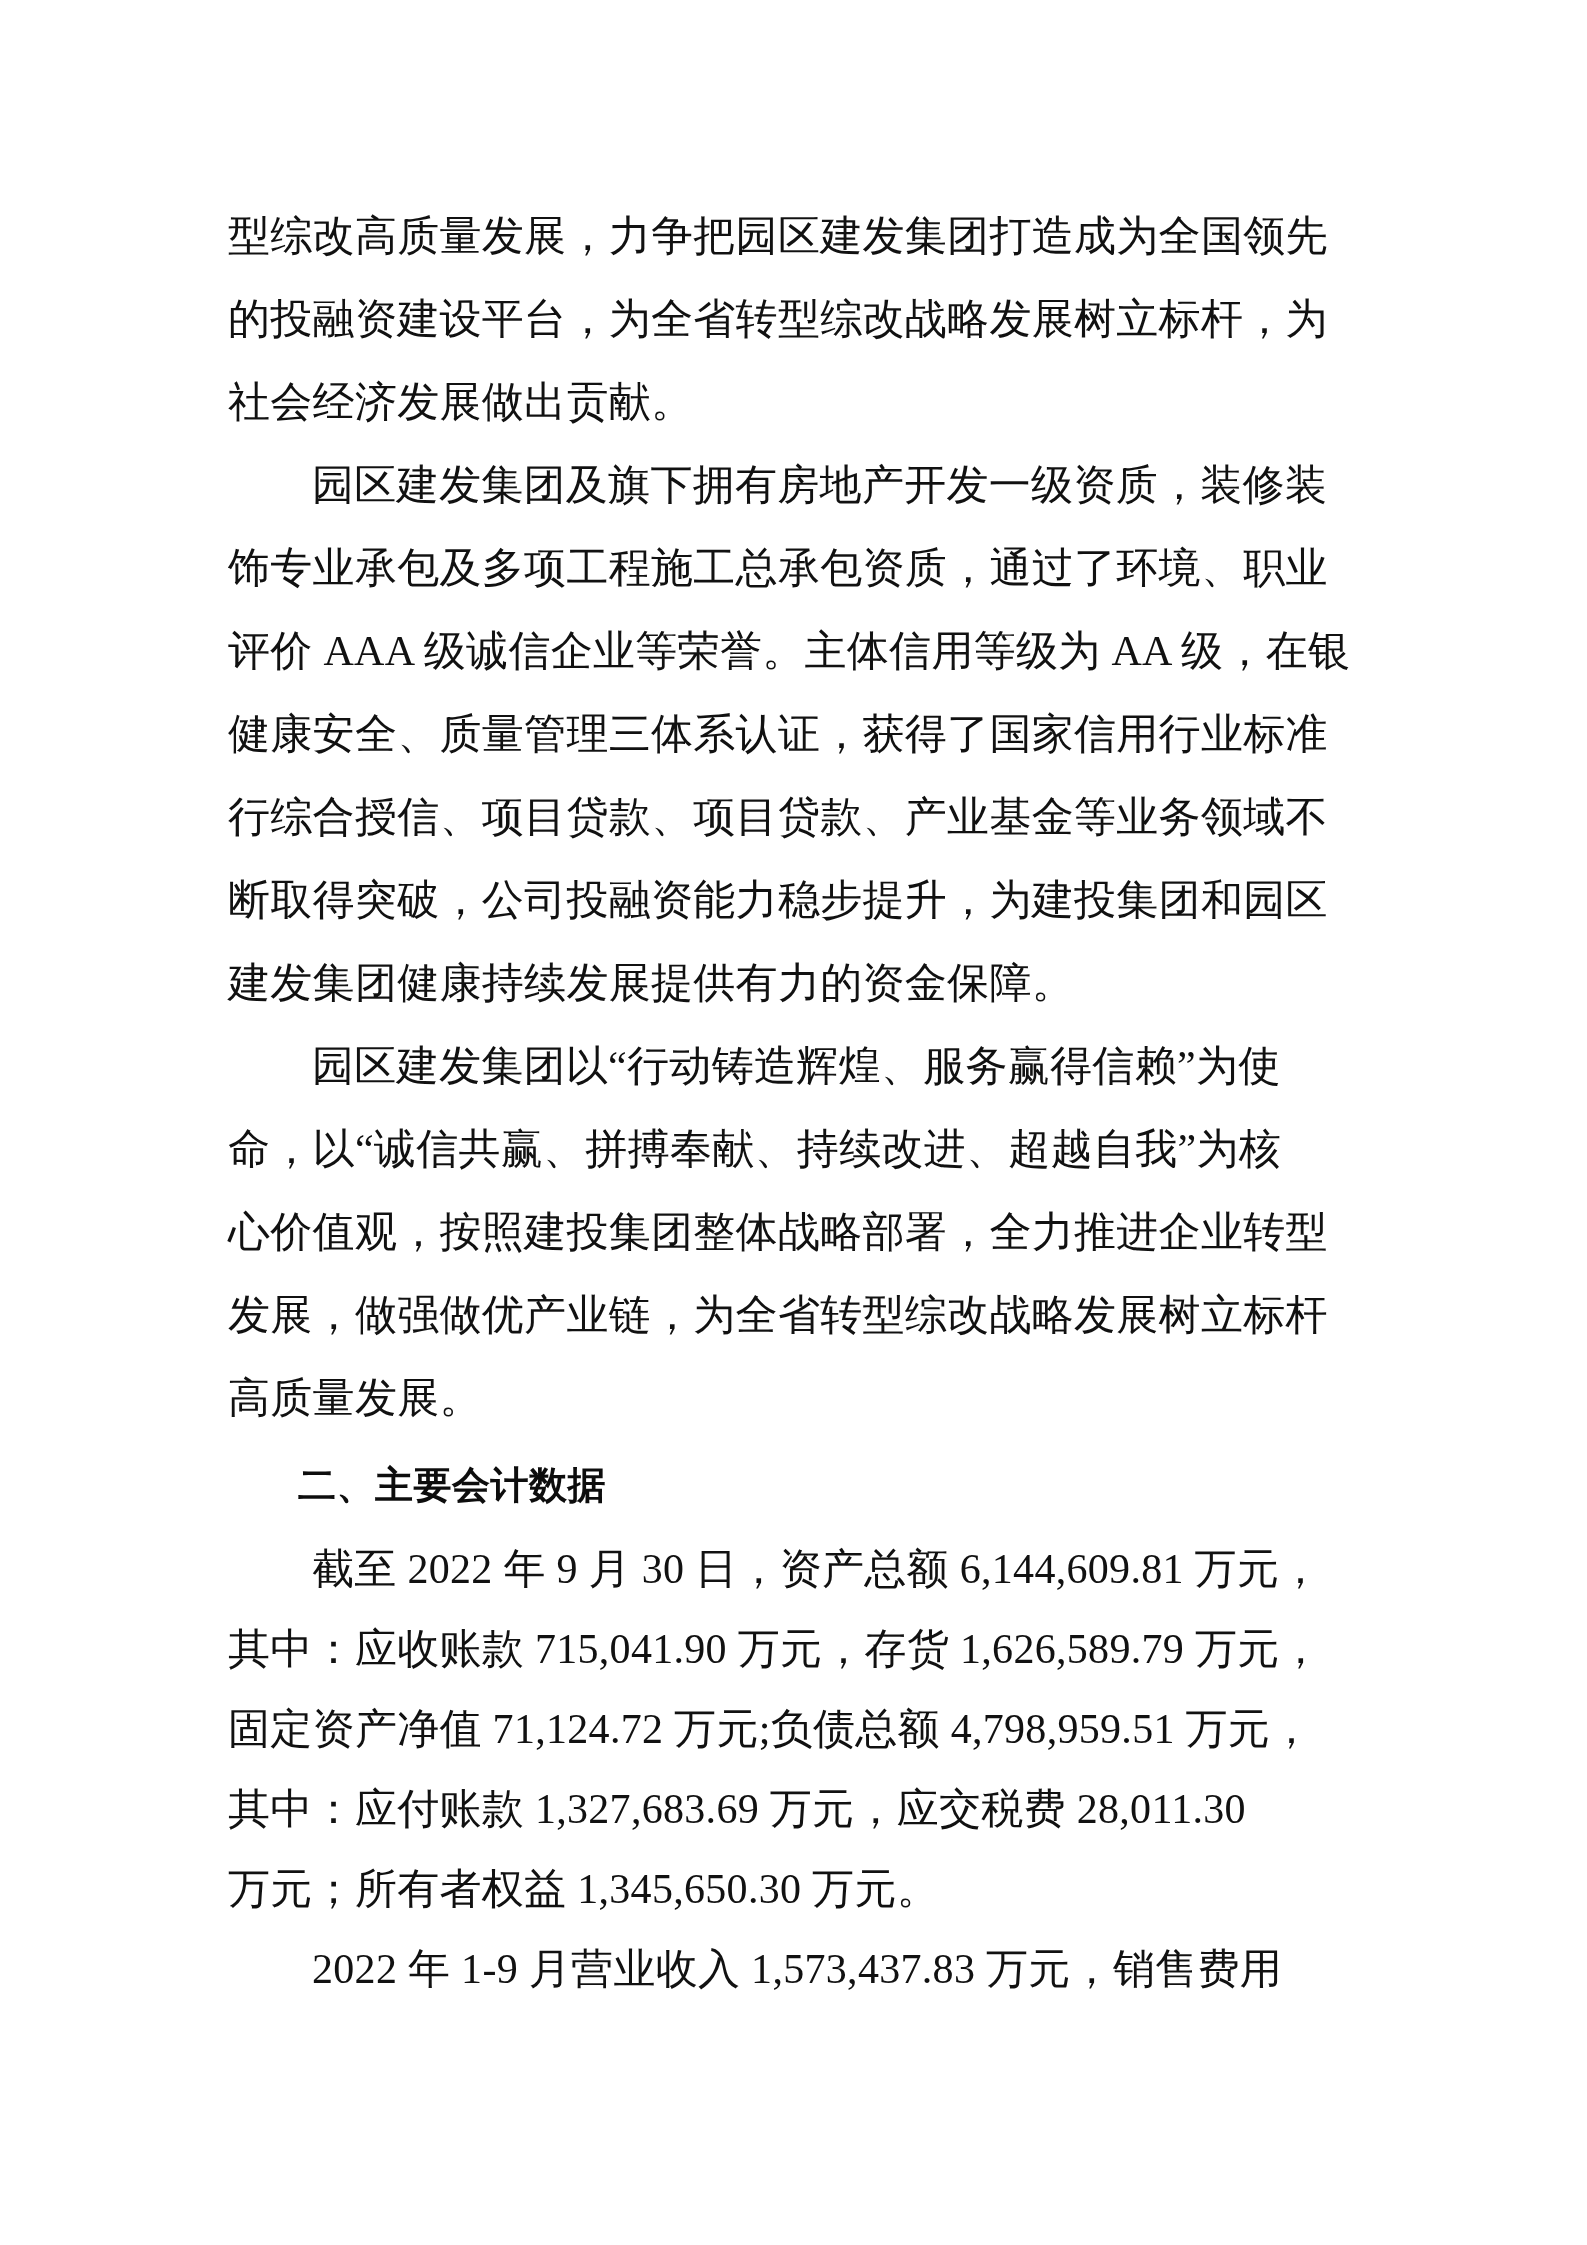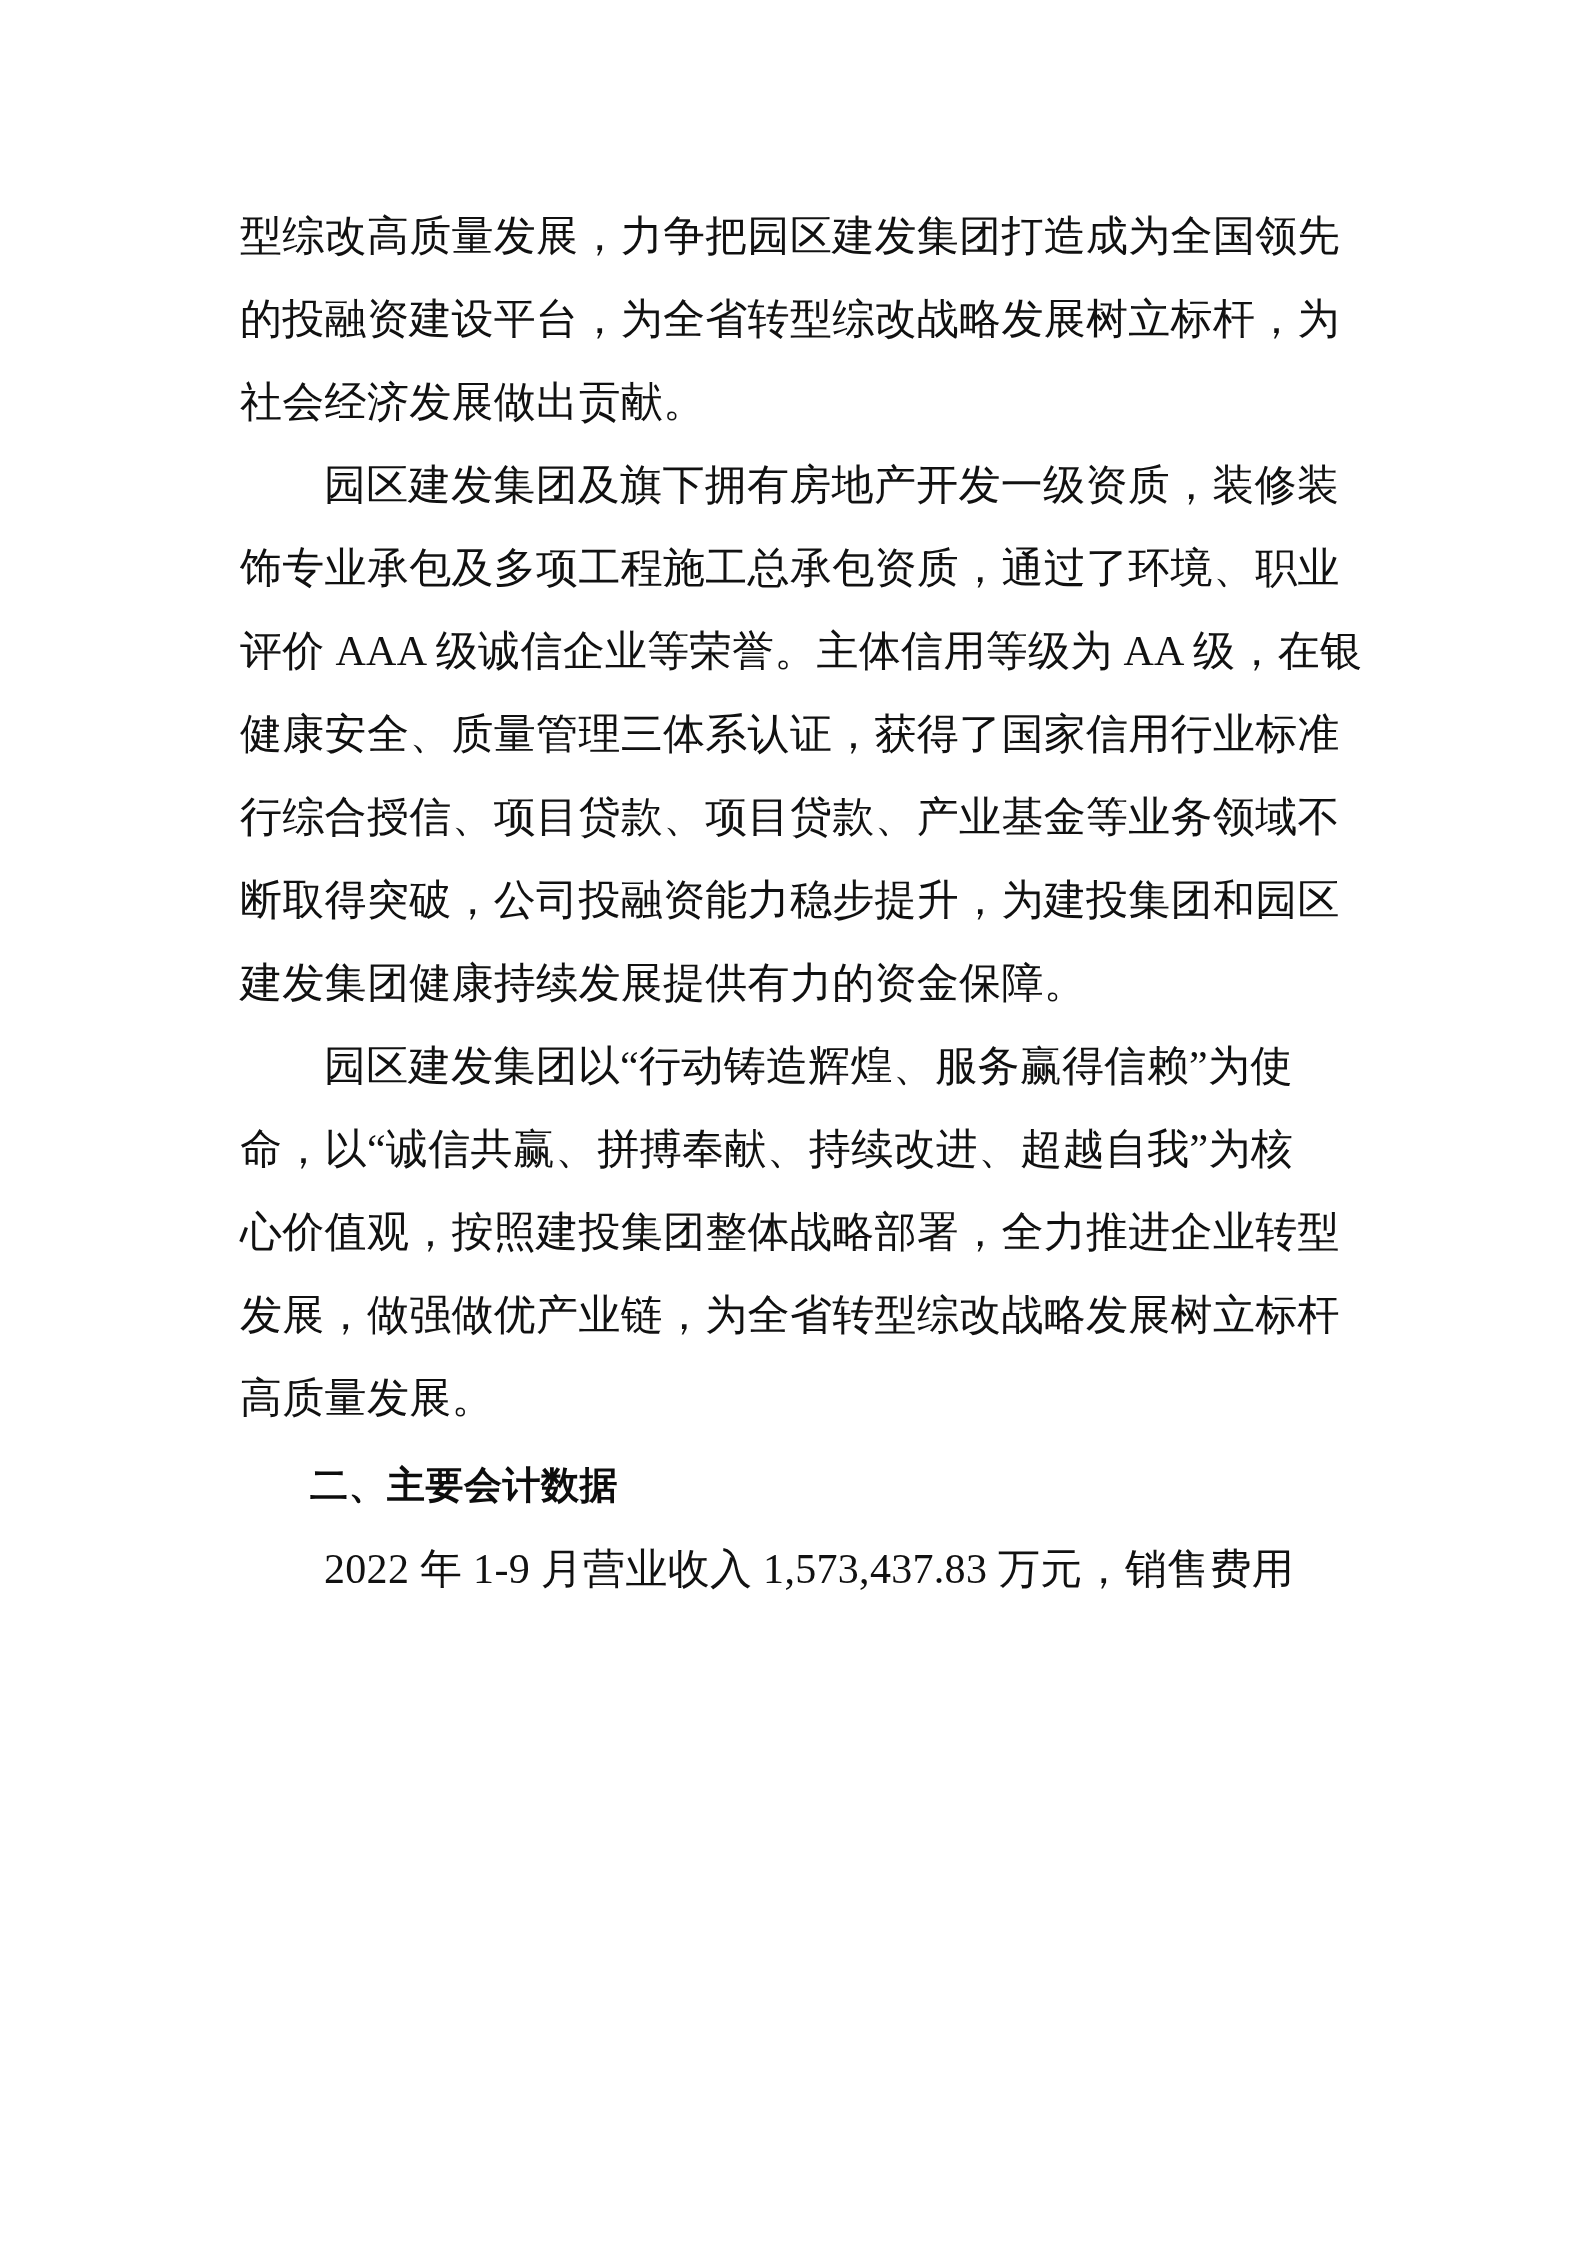--- a/index.html
+++ b/index.html
@@ -11,21 +11,21 @@
     position: relative;
     width: 1587px;
     height: 2245px;
     background: #ffffff;
     overflow: hidden;
     font-family: "Liberation Serif", "DejaVu Serif", serif;
     color: #111111;
   }
   .text-block {
     position: absolute;
-    left: 240px;
+    left: 228px;
     top: 195px;
     width: 1115px;
   }
   .para {
     margin: 0;
     padding: 0;
   }
   .para .line {
     height: 83px;
     line-height: 83px;
@@ -77,19 +77,26 @@
     <div class="para">
       <div class="line first-indent">园区建发集团以“行动铸造辉煌、服务赢得信赖”为使</div>
       <div class="line">命，以“诚信共赢、拼搏奉献、持续改进、超越自我”为核</div>
       <div class="line">心价值观，按照建投集团整体战略部署，全力推进企业转型</div>
       <div class="line">发展，做强做优产业链，为全省转型综改战略发展树立标杆</div>
       <div class="line">高质量发展。</div>
     </div>
 
     <div class="section-heading">二、主要会计数据</div>
 
+    <div class="para tight">
+      <div class="line first-indent">截至 2022 年 9 月 30 日，资产总额 6,144,609.81 万元，</div>
+      <div class="line">其中：应收账款 715,041.90 万元，存货 1,626,589.79 万元，</div>
+      <div class="line">固定资产净值 71,124.72 万元;负债总额 4,798,959.51 万元，</div>
+      <div class="line">其中：应付账款 1,327,683.69 万元，应交税费 28,011.30</div>
+      <div class="line">万元；所有者权益 1,345,650.30 万元。</div>
+    </div>
 
     <div class="para tight">
       <div class="line first-indent">2022 年 1-9 月营业收入 1,573,437.83 万元，销售费用</div>
     </div>
 
   </div>
 </div>
 
 </body></html>

